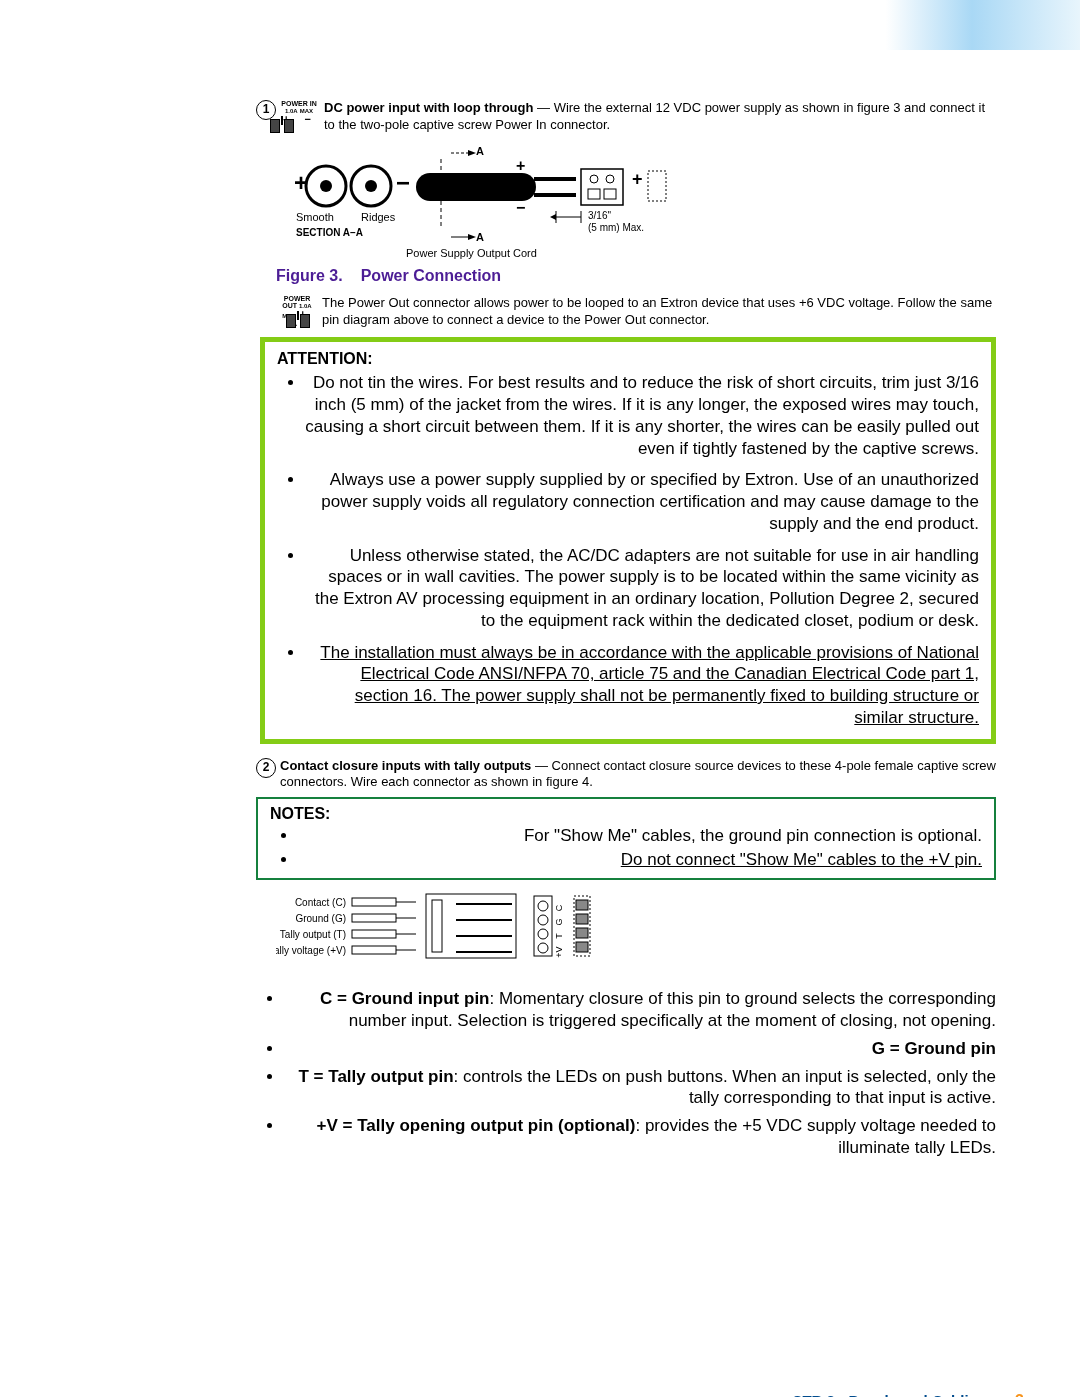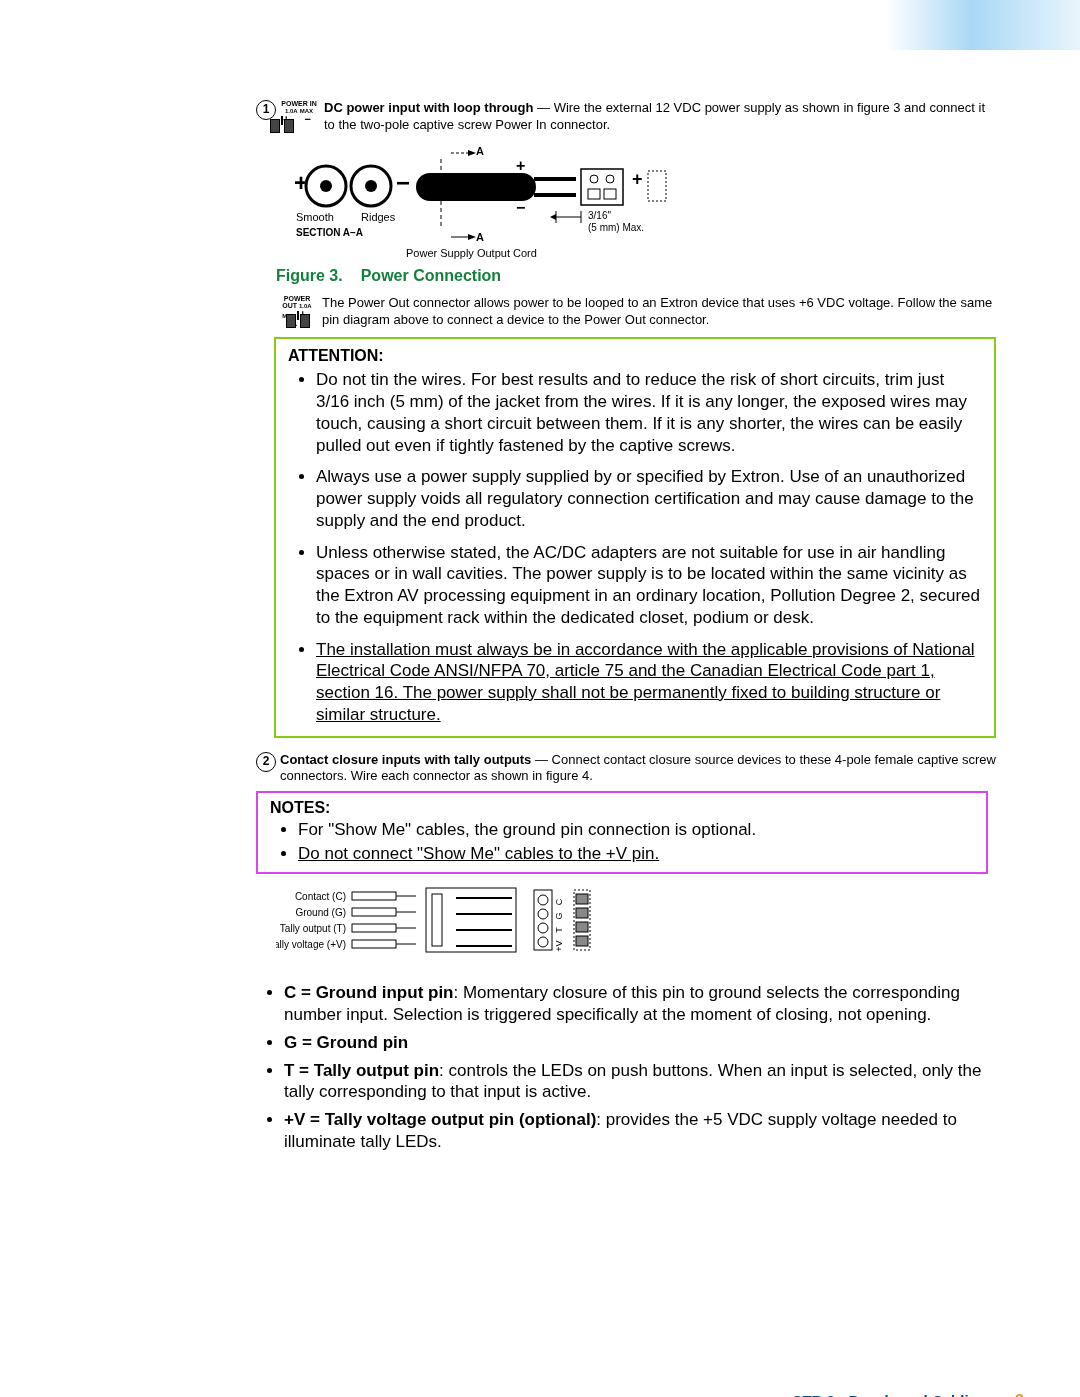--- a/index.html
+++ b/index.html
@@ -73,43 +73,43 @@
     margin:8px 0 4px 0;
     position:relative;
   }
   .fig3 {
     height:120px;
     width:640px;
     margin-left:20px;
   }
   .fig3 svg { width:100%; height:100%; }
   .fig-caption {
-    font-size:16px; font-weight:bold; color:#15803d;
+    font-size:16px; font-weight:bold; color:#4c1d95;
     margin:6px 0 10px 20px;
   }
   .fig-caption .fignum { margin-right:18px; }
 
   .attention-box {
-    border:2px solid #84cc16;
+    border:5px solid #84cc16;
     padding:8px 12px 10px 12px;
-    margin:6px 0 14px 18px;
+    margin:6px 0 14px 4px;
   }
   .attention-box .hd { font-weight:bold; font-size:16px; margin-bottom:4px;}
   .attention-box ul, .notes-box ul, .pin-list {
     margin:0; padding-left:28px;
   }
   .attention-box li, .notes-box li, .pin-list li {
-    font-size:17px; line-height:1.28; margin-bottom:10px;
+    font-size:17px; line-height:1.28; margin-bottom:10px;text-align:right;
   }
   .attention-box li:last-child, .notes-box li:last-child { margin-bottom:0;text-decoration:underline;}
 
   .notes-box {
-    border:2px solid #d946ef;
+    border:2px solid #15803d;
     padding:6px 12px 8px 12px;
-    margin:6px 8px 10px 0;
+    margin:6px 0 10px 0;
   }
   .notes-box .hd { font-weight:bold; font-size:16px; margin-bottom:2px;}
   .notes-box li { margin-bottom:2px; }
 
   .fig4 {
     height:90px; width:420px; margin-left:20px;
   }
   .fig4 svg{width:100%;height:100%;}
 
   .pin-list { margin-top:8px; margin-bottom:10px;}
@@ -268,21 +268,21 @@
         <rect x="300" y="24" width="12" height="10" fill="#888" stroke="#000"></rect>
         <rect x="300" y="38" width="12" height="10" fill="#888" stroke="#000"></rect>
         <rect x="300" y="52" width="12" height="10" fill="#888" stroke="#000"></rect>
       </svg>
     </div>
 
     <ul class="pin-list">
       <li><span class="bold">C = Ground input pin</span><span>: Momentary closure of this pin to ground selects the corresponding number input. Selection is triggered specifically at the moment of closing, not opening.</span></li>
       <li><span class="bold">G = Ground pin</span></li>
       <li><span class="bold">T = Tally output pin</span><span>: controls the LEDs on push buttons. When an input is selected, only the tally corresponding to that input is active.</span></li>
-      <li><span class="bold">+V = Tally voltage output pin (optional)</span><span>: provides the +5 VDC supply voltage needed to illuminate tally LEDs.</span></li>
+      <li><span class="bold">+V = Tally opening output pin (optional)</span><span>: provides the +5 VDC supply voltage needed to illuminate tally LEDs.</span></li>
     </ul>
 
   </div>
 
   <div class="footer">
     <span>CTR 8 • Panels and Cabling</span>
     <span class="pagenum">3</span>
   </div>
 </div>
 

